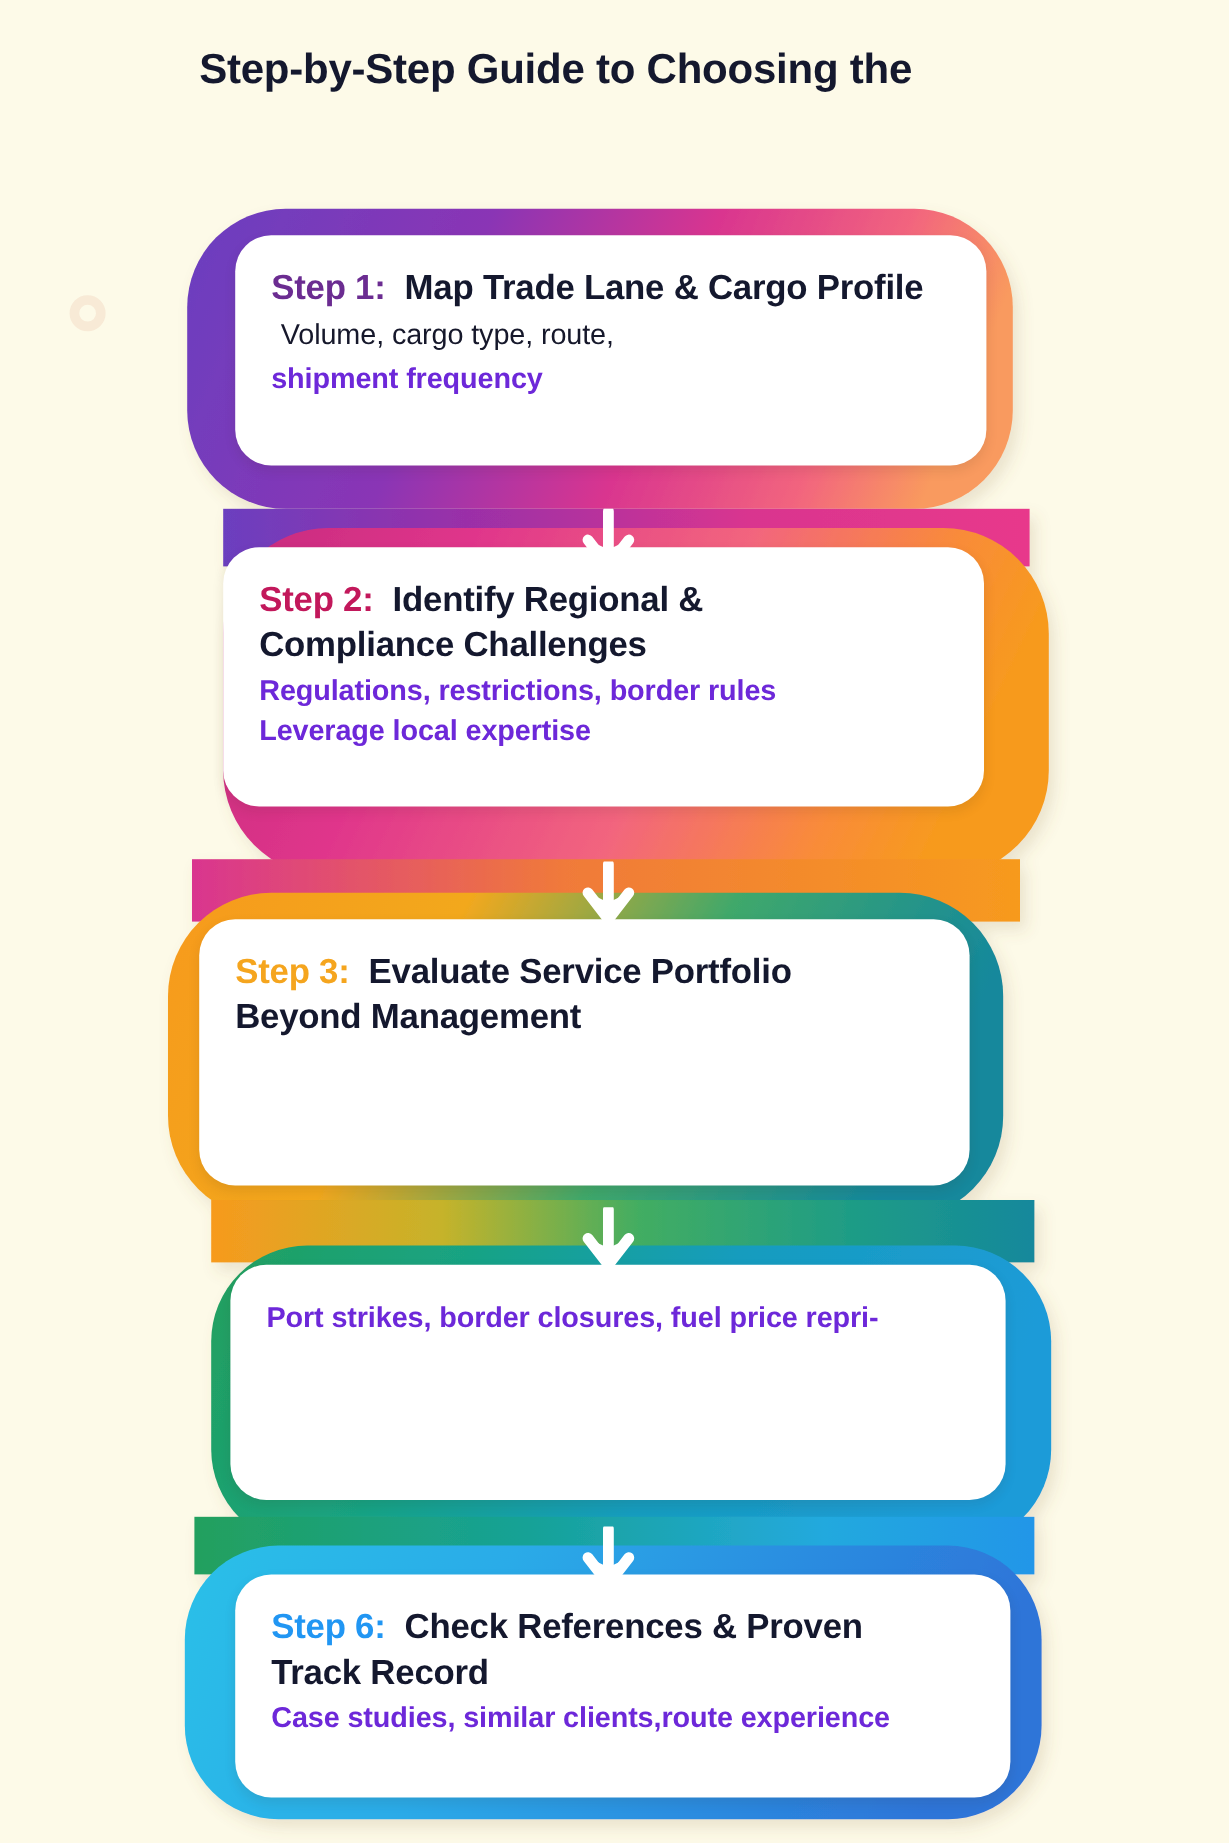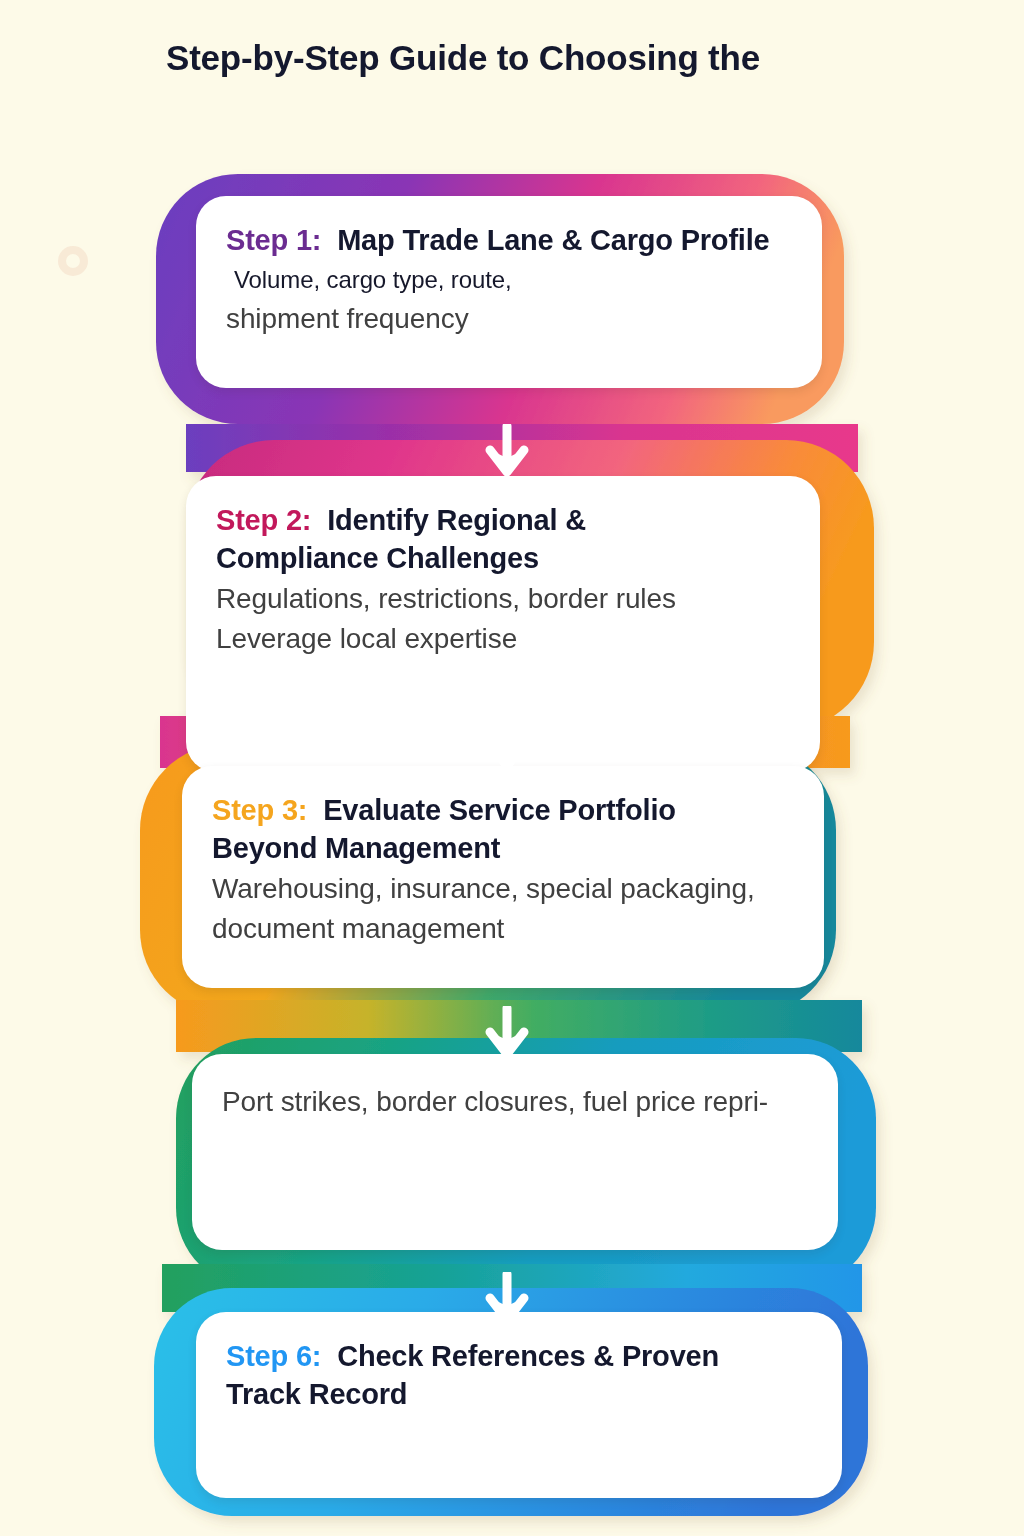--- a/index.html
+++ b/index.html
@@ -61,25 +61,26 @@
   .card-head {
     font-size:29px;
     font-weight:bold;
     color:#14182E;
     line-height:1.30;
     letter-spacing:-0.2px;
   }
   .card-head .step-label { white-space:nowrap; }
 
   .card-body {
-    font-size:28px;
-    color:#404040;
+    font-size:24px;
+    color:#6d28d9;
     line-height:1.42;
     letter-spacing:-0.1px;
     margin-top:2px;
+    font-weight:bold;
   }
   .card-body .bline { display:block; white-space:nowrap; }
 
   
   .inline-body {
     font-size:24px;
     font-weight:normal;
     color:#16182B;
     letter-spacing:-0.1px;
   }
@@ -88,22 +89,22 @@
   .center-head { text-align:left; }
 
   
   .arrow {
     position:absolute;
     width:46px; height:58px;
   }
 
   
   #card1 { left:196px; top:196px;  width:626px; height:192px; }
-  #card2 { left:186px; top:476px;  width:634px; height:296px; }
-  #card3 { left:182px; top:766px;  width:642px; height:222px; }
+  #card2 { left:186px; top:456px;  width:634px; height:216px; }
+  #card3 { left:166px; top:766px;  width:642px; height:222px; }
   #card4 { left:192px; top:1054px; width:646px; height:196px; }
   #card6 { left:196px; top:1312px; width:646px; height:186px; }
 
   #arrow1 { left:484px; top:424px; }
   #arrow2 { left:484px; top:718px; }
   #arrow3 { left:484px; top:1006px; }
   #arrow4 { left:484px; top:1272px; }
 </style>
 </head>
 <body>
@@ -218,38 +219,37 @@
       <span class="bline">Leverage local expertise</span>
     </div>
   </div>
 
   <div class="card" id="card3">
     <div class="card-head">
       <span class="step-label" style="color: rgb(245, 165, 30); margin-right: 8px;">Step 3:</span>
       <span>Evaluate Service Portfolio</span><br>
       <span>Beyond Management</span>
     </div>
-    <div class="card-body">
-      <span class="bline">Warehousing, insurance, special packaging,</span>
-      <span class="bline">document management</span>
-    </div>
   </div>
 
   <div class="card" id="card4">
     <div class="card-body">
       <span class="bline">Port strikes, border closures, fuel price repri-</span>
     </div>
   </div>
 
   <div class="card" id="card6">
     <div class="card-head center-head">
       <span class="step-label" style="color: rgb(33, 150, 243); margin-right: 8px;">Step 6:</span>
       <span>Check References &amp; Proven</span><br>
       <span>Track Record</span>
     </div>
+    <div class="card-body">
+      <span class="bline">Case studies, similar clients,route experience</span>
+    </div>
   </div>
 
   <svg class="arrow" id="arrow1" viewBox="0 0 46 58">
     <path d="M23 2 L23 40 M23 48 L6 26 M23 48 L40 26" fill="none" stroke="#FFFFFF" stroke-width="9" stroke-linecap="round" stroke-linejoin="round"></path>
     <path d="M6 26 L23 48 L40 26 L23 34 Z" fill="#FFFFFF"></path>
   </svg>
 
   <svg class="arrow" id="arrow2" viewBox="0 0 46 58">
     <path d="M23 2 L23 40 M23 48 L6 26 M23 48 L40 26" fill="none" stroke="#FFFFFF" stroke-width="9" stroke-linecap="round" stroke-linejoin="round"></path>
     <path d="M6 26 L23 48 L40 26 L23 34 Z" fill="#FFFFFF"></path>

